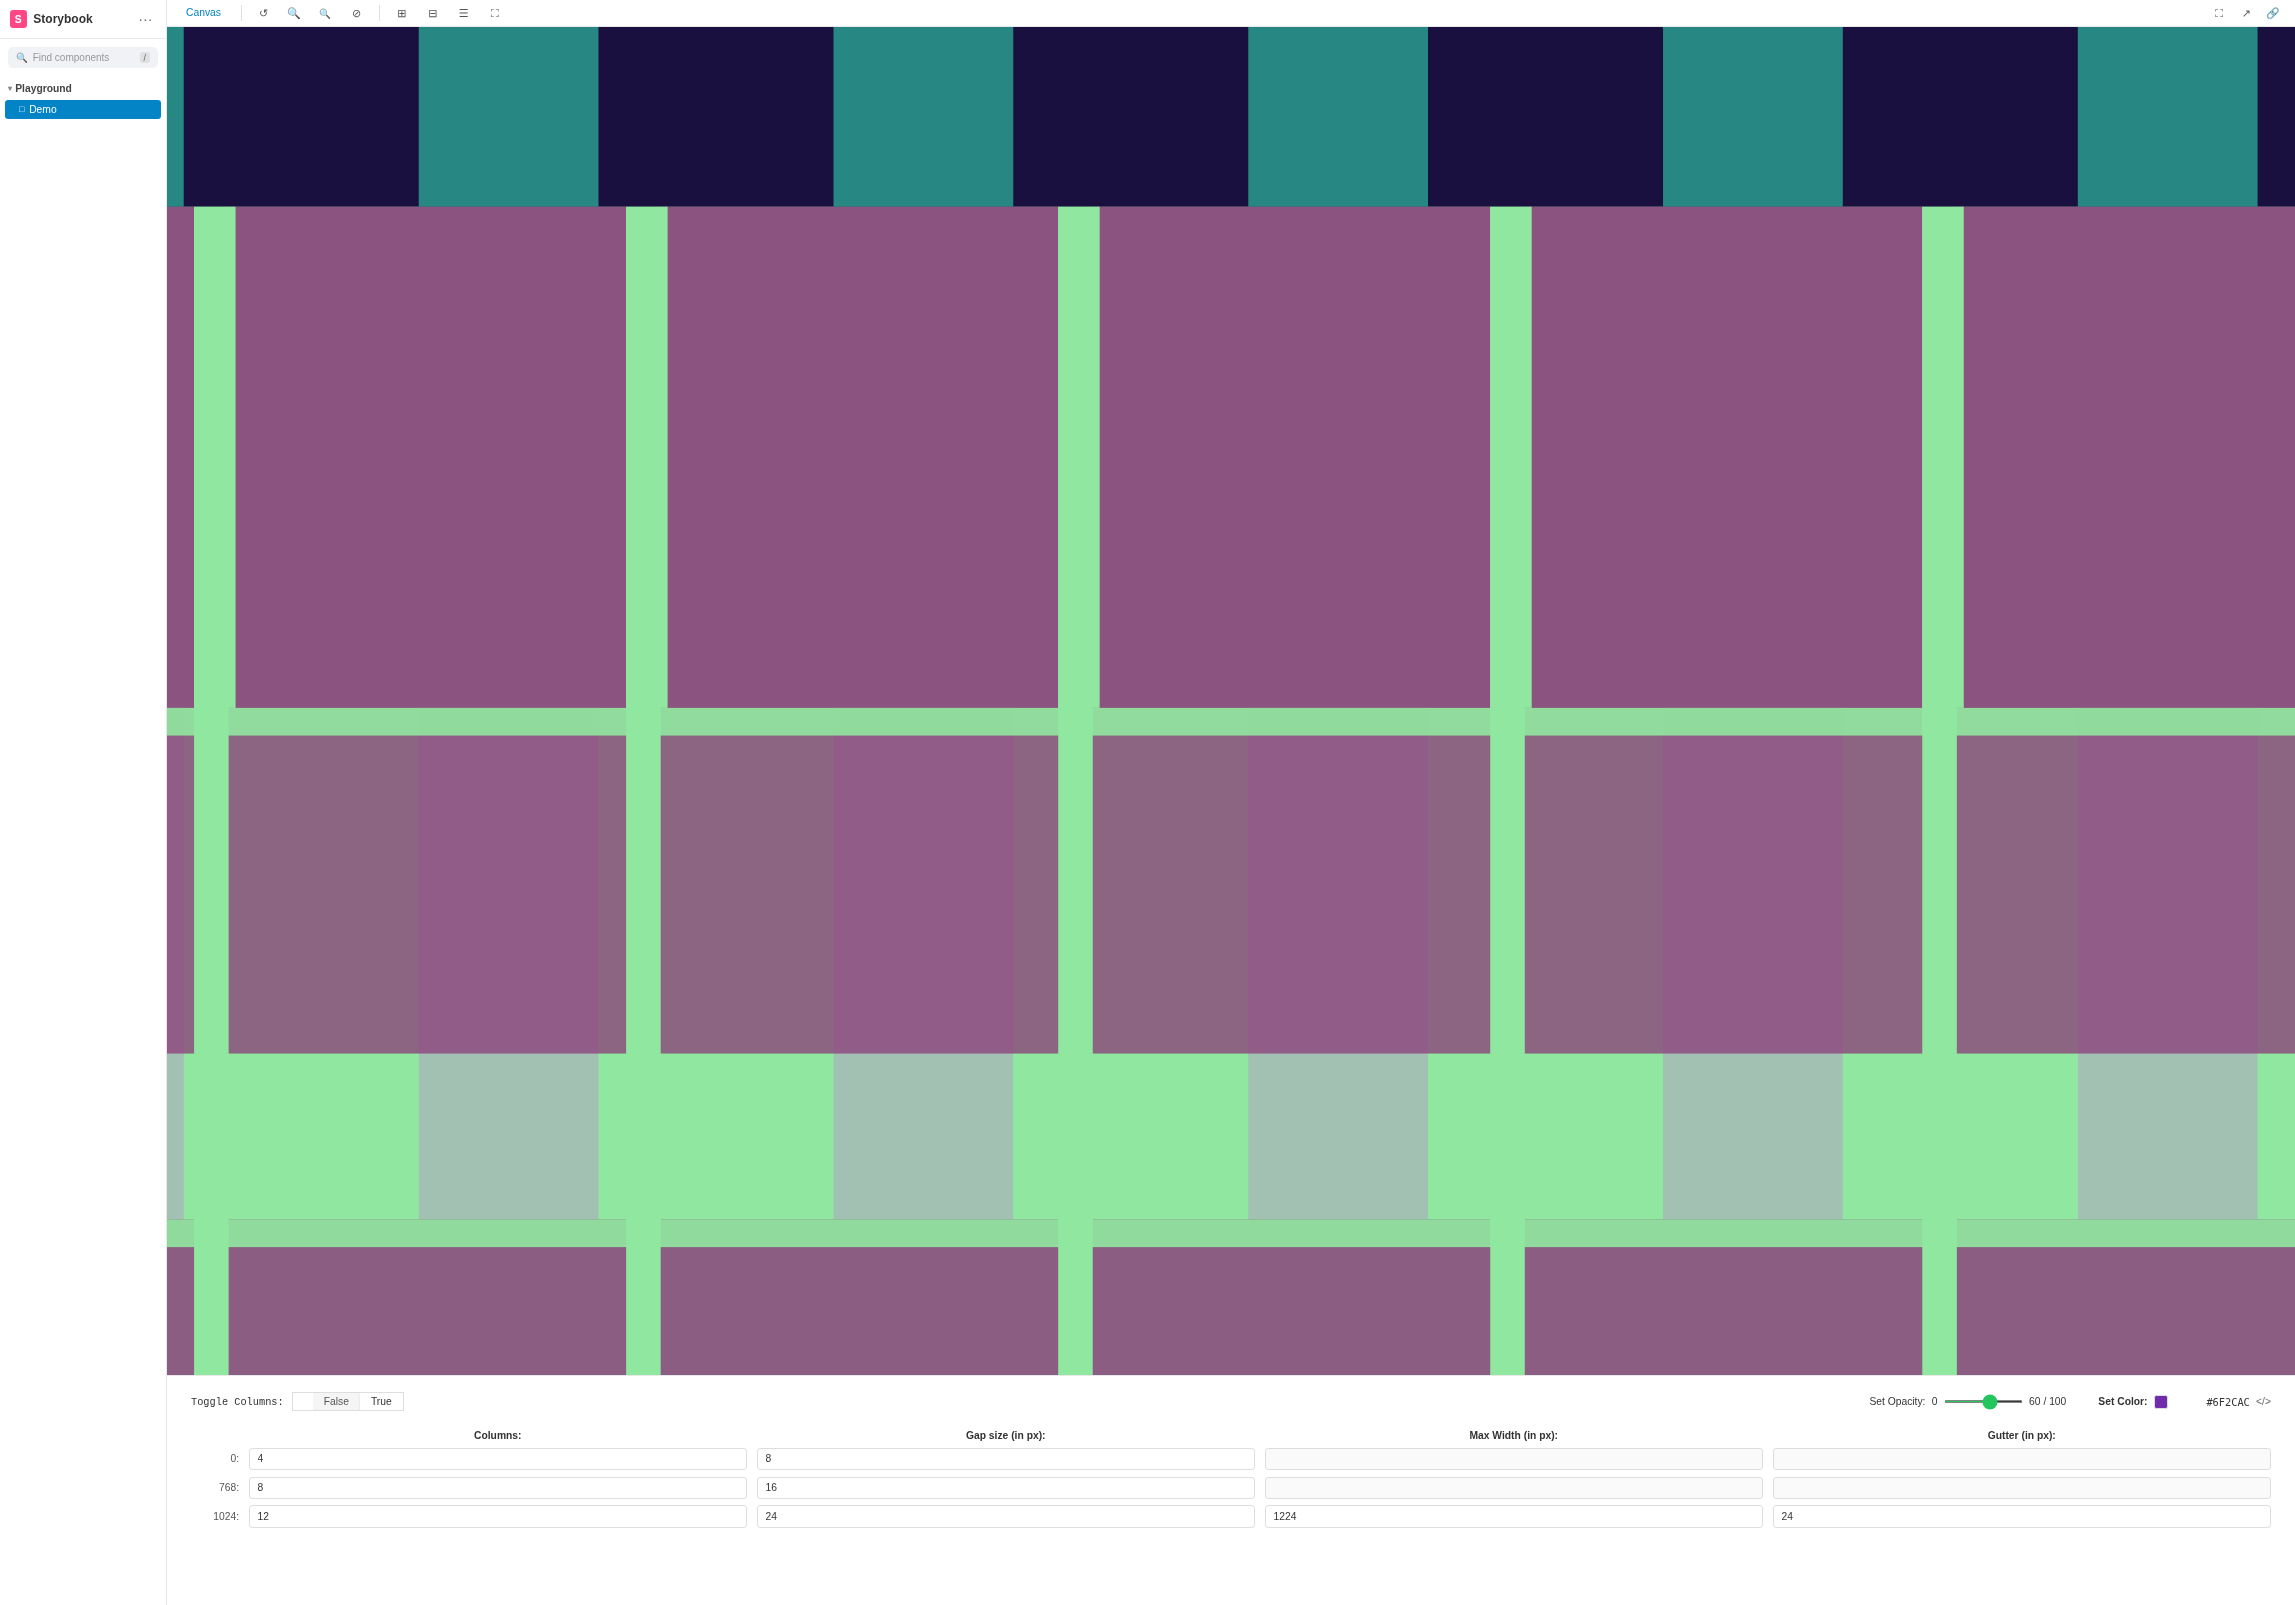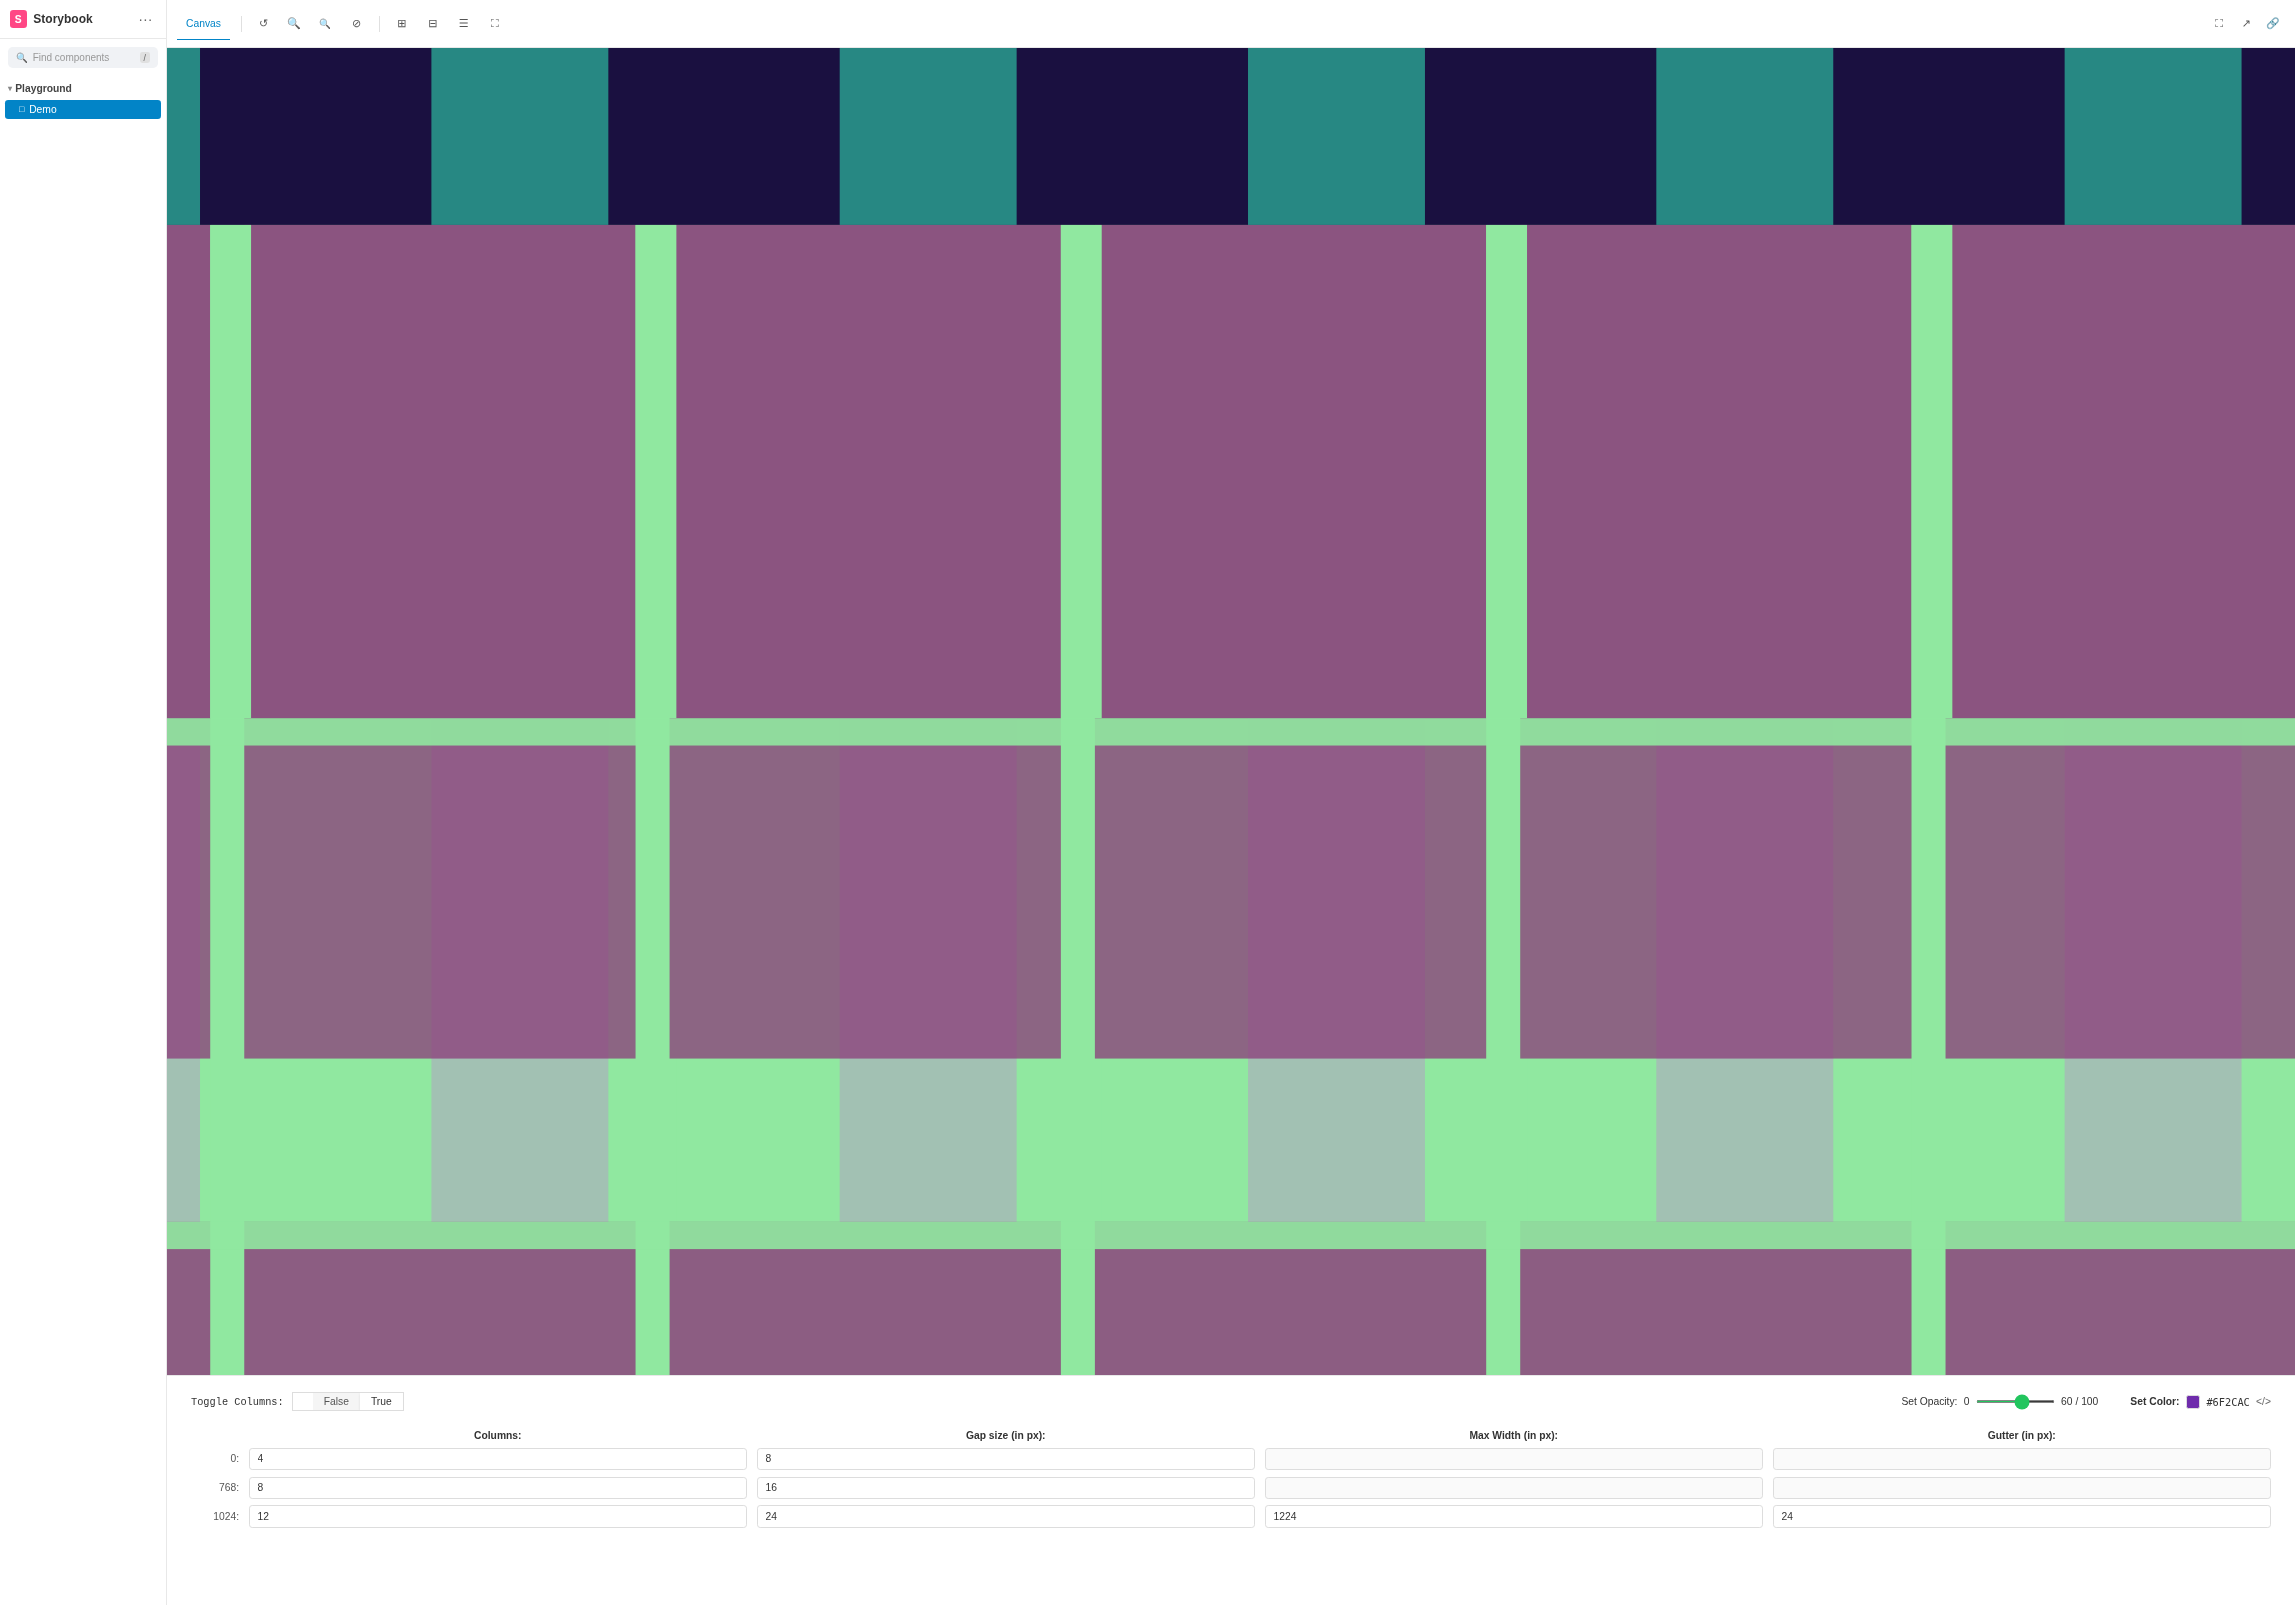--- a/index.html
+++ b/index.html
@@ -102,21 +102,21 @@
       display: flex;
       flex-direction: column;
       overflow: hidden;
     }
 
     
     .toolbar {
       display: flex;
       align-items: center;
       padding: 0 9.5px;
-      height: 48px;
+      height: 27px;
       border-bottom: 0.8px solid #e8e8e8;
       background: #fff;
       gap: 7px;
     }
     .tab-btn {
       padding: 3.2px 9.5px;
       border: none; background: transparent; cursor: pointer;
       font-size: 10.3px; color: #333;
       border-bottom: 1.6px solid transparent;
       height: 33px;
@@ -232,21 +232,21 @@
     }
 
     
     .color-control {
       display: flex; align-items: center; gap: 6.3px;
     }
     .color-label { font-size: 10.3px; color: #333; font-weight: 700; }
     .color-swatch {
       width: 14.3px; height: 14.3px; border-radius: 2.4px; border: 0.8px solid #ddd;
     }
-    .color-hex { font-size: 10.3px; color: #333; font-family: monospace; }
+    .color-hex { font-size: 10.3px; color: #333; font-family: monospace; margin-left: 32px; }
     .color-code-icon { font-size: 10.3px; color: #666; cursor: pointer; }
 
     
     .grid-table {
       width: 100%;
     }
     .grid-table-header {
       display: grid;
       grid-template-columns: 48px 1fr 1fr 1fr 1fr;
       gap: 9.5px;

